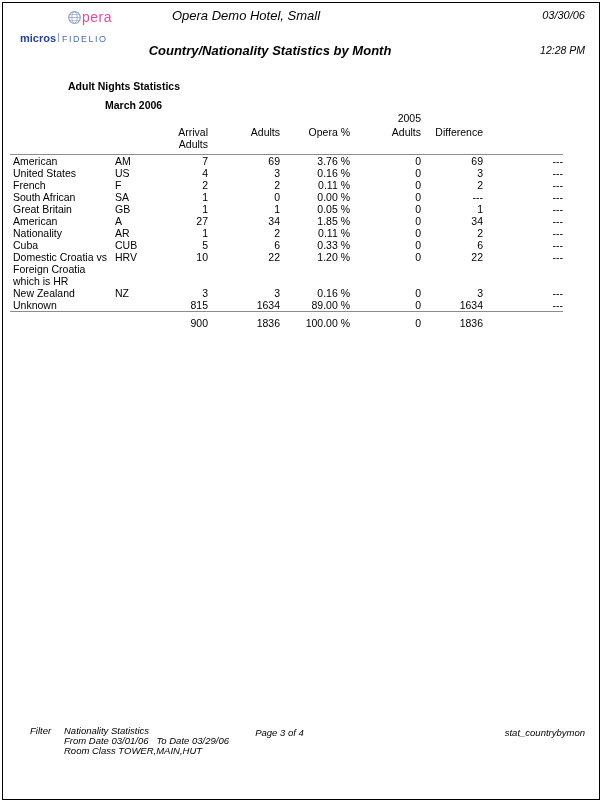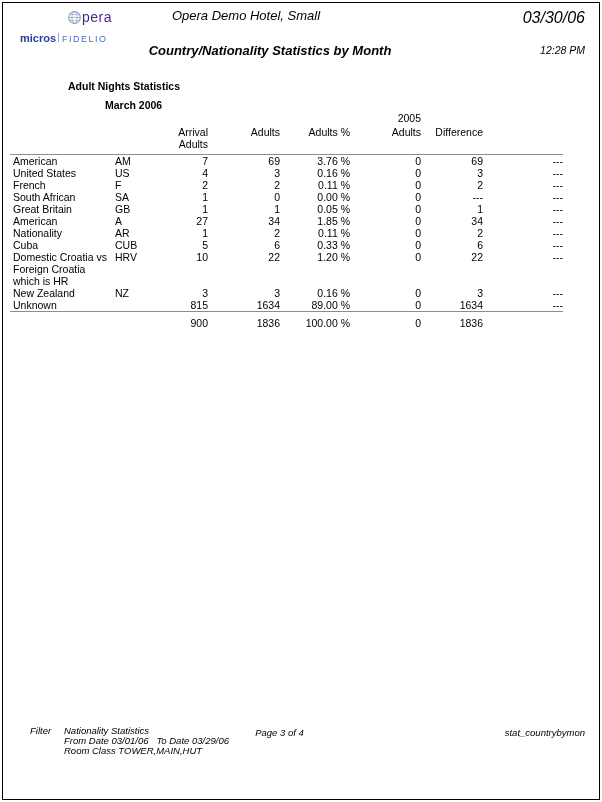--- a/index.html
+++ b/index.html
@@ -3,28 +3,28 @@
 <meta charset="utf-8">
 <style>
   html,body{margin:0;padding:0;}
   body{
     width:602px;height:802px;position:relative;background:#fff;
     font-family:"Liberation Sans", sans-serif;color:#000;overflow:hidden;
   }
   .page-border{position:absolute;left:2px;top:2px;width:596px;height:796px;border:1px solid #000;pointer-events:none;}
   
   .logo{position:absolute;left:20px;top:9px;width:130px;}
-  .logo-opera{position:absolute;left:48px;top:0;font-size:14px;color:#4c1d95;letter-spacing:0.5px;display:flex;align-items:center;}
+  .logo-opera{position:absolute;left:48px;top:0;font-size:14px;color:#ec4899;letter-spacing:0.5px;display:flex;align-items:center;}
   .logo-opera svg{margin-right:1px;}
   .logo-micros{position:absolute;left:0;top:19px;white-space:nowrap;}
   .logo-micros .micros{font-weight:bold;font-size:11px;color:#27409b;}
   .logo-micros .sep{display:inline-block;width:1px;height:9px;background:#8fa3cc;margin:0 3px 0 2px;}
   .logo-micros .fidelio{font-size:9px;color:#4a6db3;letter-spacing:1.5px;}
   .hotel-name{position:absolute;left:0;top:8px;width:492px;text-align:center;font-style:italic;font-size:13px;}
-  .report-date{position:absolute;right:17px;top:9px;font-style:italic;font-size:16px;}
+  .report-date{position:absolute;right:17px;top:9px;font-style:italic;font-size:11px;}
   .report-title{position:absolute;left:0;top:43px;width:540px;text-align:center;font-style:italic;font-weight:bold;font-size:13px;}
   .report-time{position:absolute;right:17px;top:44px;font-style:italic;font-size:10.5px;}
   .section-title{position:absolute;left:68px;top:80px;font-weight:bold;font-size:10.5px;}
   .month{position:absolute;left:105px;top:99px;font-weight:bold;font-size:10.5px;}
   
   table.stats{position:absolute;left:10px;top:111px;width:553px;border-collapse:collapse;table-layout:fixed;font-size:10.5px;}
   table.stats td{padding:0;vertical-align:top;line-height:12px;}
   .num{text-align:right;}
   thead tr.h1 td{padding:1px 0 1px;}
   thead tr.h2 td{padding:1px 0 4px;border-bottom:1px solid #8c8c8c;}
@@ -89,21 +89,21 @@
         <td></td>
       <td class="num">2005</td>
       <td></td>
         <td></td>
     </tr>
     <tr class="h2">
       <td></td>
         <td></td>
       <td class="num">Arrival Adults</td>
       <td class="num">Adults</td>
-      <td class="num">Adults %</td>
+      <td class="num">Opera %</td>
       <td class="num">Adults</td>
       <td class="num">Difference</td>
       <td></td>
     </tr>
   </thead>
   <tbody>
     <tr>
       <td class="cty">American</td>
         <td>AM</td>
         <td class="num">7</td>

